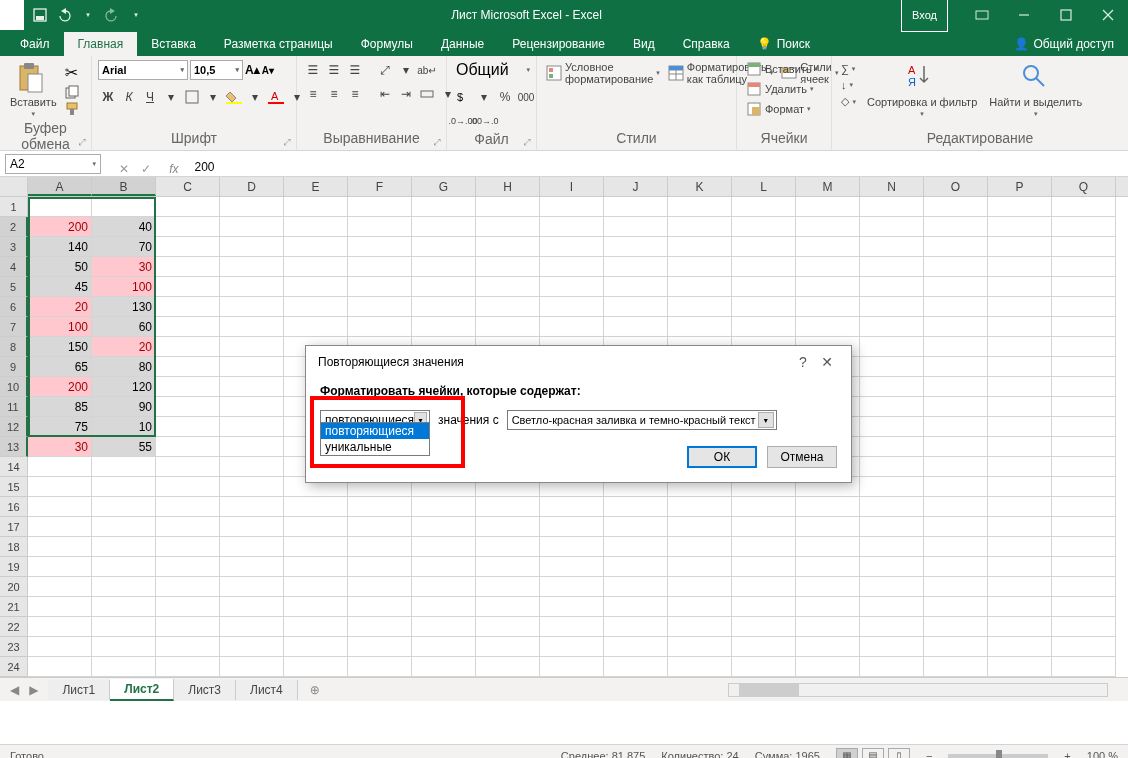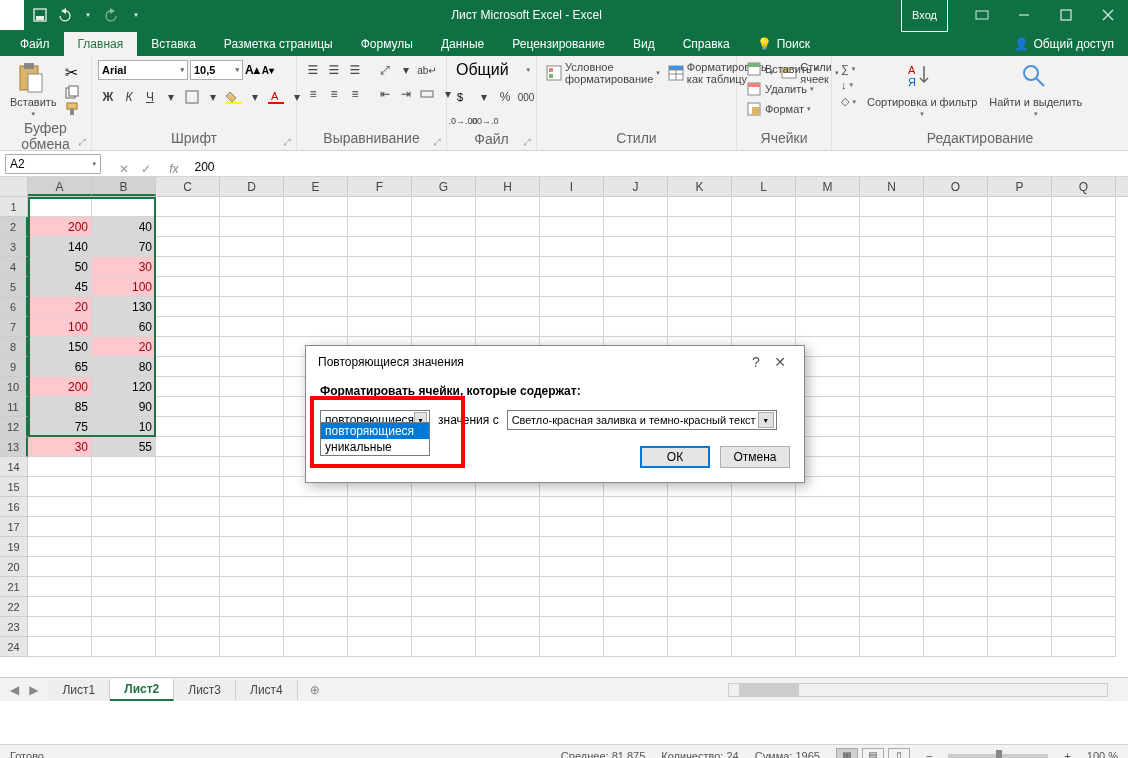--- a/index.html
+++ b/index.html
@@ -72,21 +72,21 @@
 
 
 .statusbar { height: 22px; background:#f3f2f1; border-top:1px solid #d4d4d4; display:flex; align-items:center; font-size:11px; color:#555; padding: 0 10px; gap: 16px; margin-top: 43px;}
 .statusbar .spacer { flex:1; }
 .statusbar .views { display:flex; gap:4px;}
 .statusbar .views span { width:22px; height:16px; border:1px solid #aaa; display:inline-flex; align-items:center; justify-content:center; font-size:10px;}
 .statusbar .zoom-slider { width:100px; height:4px; background:#ccc; position:relative;}
 .statusbar .zoom-slider .thumb { position:absolute; left:48px; top:-4px; width:6px; height:12px; background:#888;}
 
 
-.dialog-backdrop { position:absolute; top:345px; left:305px; width:500px; background:#fff; border:1px solid #888; box-shadow: 3px 3px 12px rgba(0,0,0,.3); font-size:12px;}
+.dialog-backdrop { position:absolute; top:345px; left:305px; width:547px; background:#fff; border:1px solid #888; box-shadow: 3px 3px 12px rgba(0,0,0,.3); font-size:12px;}
 .dialog-title { padding: 8px 12px; display:flex; align-items:center; border-bottom: 0;}
 .dialog-title .txt { flex:1; }
 .dialog-title .dbtn { width:24px; text-align:center; font-size:14px; color:#555;}
 .dialog-body { padding: 6px 14px 14px; }
 .dialog-body .prompt { font-size:12px; margin-bottom: 12px; font-weight:bold;}
 .dialog-body .row1 { display:flex; align-items:center; gap:8px; }
 .combo { border:1px solid #7a7a7a; height:20px; display:flex; align-items:center; justify-content:space-between; padding:0 2px 0 4px; font-size:12px; background:#fff;}
 .combo .arrow { width:16px; height:16px; background:#e1e1e1; border:1px solid #adadad; display:flex; align-items:center; justify-content:center; font-size:8px;}
 .combo.left { width: 110px;}
 .combo.right { width: 270px;}
@@ -804,20 +804,40 @@
         <div class="cell"></div>
         <div class="cell"></div>
         <div class="cell"></div>
         <div class="cell"></div>
         <div class="cell"></div>
         <div class="cell"></div>
         <div class="cell"></div>
         <div class="cell"></div>
       </div>
       <div class="row">
+        <div class="rh">18</div>
+        <div class="cell"></div>
+        <div class="cell"></div>
+        <div class="cell"></div>
+        <div class="cell"></div>
+        <div class="cell"></div>
+        <div class="cell"></div>
+        <div class="cell"></div>
+        <div class="cell"></div>
+        <div class="cell"></div>
+        <div class="cell"></div>
+        <div class="cell"></div>
+        <div class="cell"></div>
+        <div class="cell"></div>
+        <div class="cell"></div>
+        <div class="cell"></div>
+        <div class="cell"></div>
+        <div class="cell"></div>
+      </div>
+      <div class="row">
         <div class="rh">19</div>
         <div class="cell"></div>
         <div class="cell"></div>
         <div class="cell"></div>
         <div class="cell"></div>
         <div class="cell"></div>
         <div class="cell"></div>
         <div class="cell"></div>
         <div class="cell"></div>
         <div class="cell"></div>

